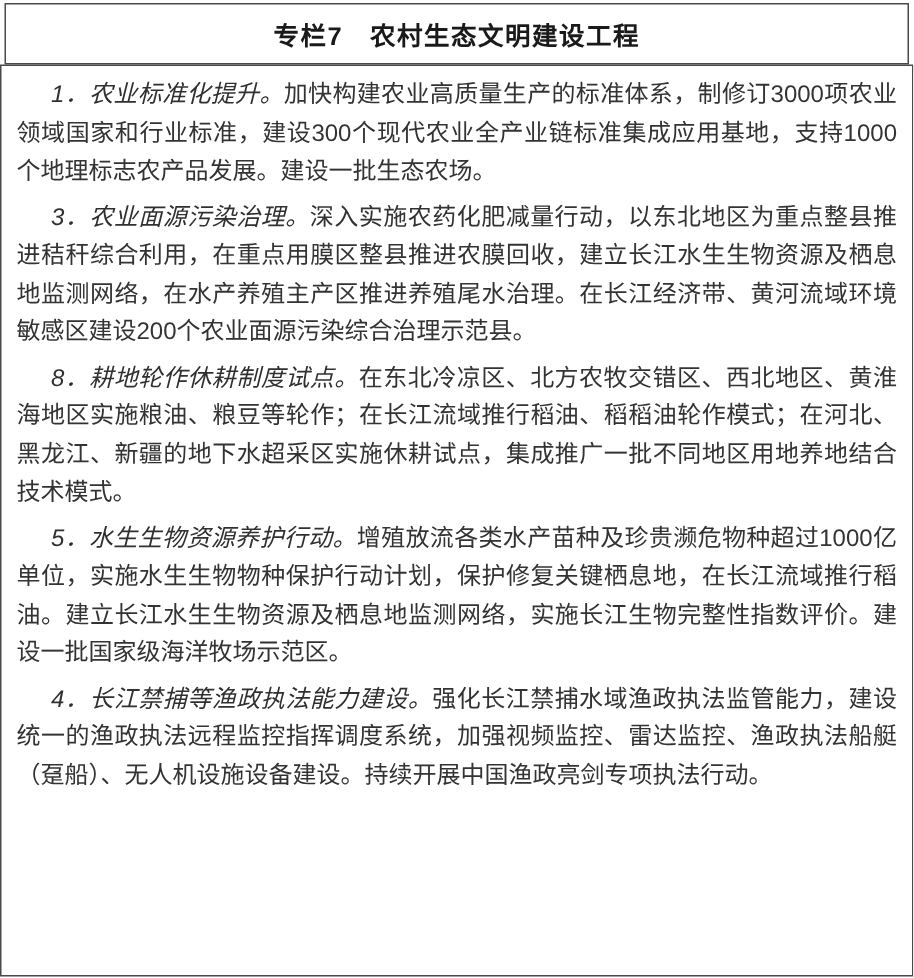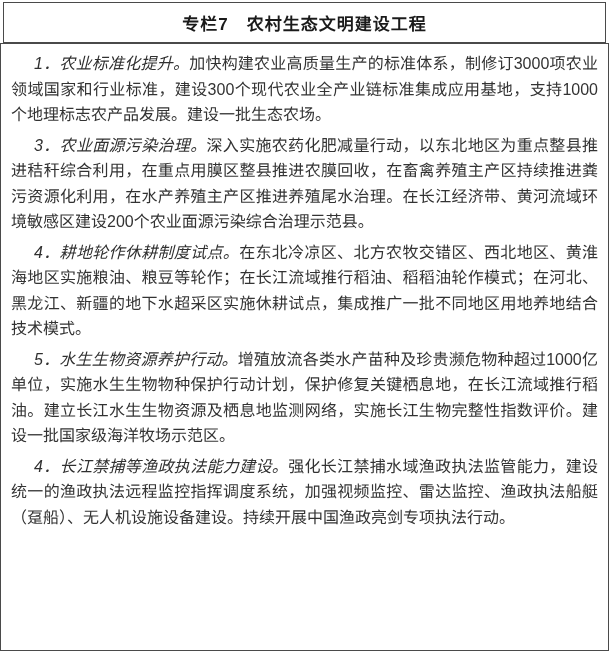--- a/index.html
+++ b/index.html
@@ -54,19 +54,19 @@
     font-style: normal;
   }
 </style>
 </head>
 <body>
 
 <div class="panel">
   <div class="panel-title">专栏7　农村生态文明建设工程</div>
   <div class="panel-body">
     <p><span class="item-label">1．农业标准化提升。</span><span class="item-text">加快构建农业高质量生产的标准体系，制修订3000项农业领域国家和行业标准，建设300个现代农业全产业链标准集成应用基地，支持1000个地理标志农产品发展。建设一批生态农场。</span></p>
-    <p><span class="item-label">3．农业面源污染治理。</span><span class="item-text">深入实施农药化肥减量行动，以东北地区为重点整县推进秸秆综合利用，在重点用膜区整县推进农膜回收，在畜禽养殖主产区持续推进粪污资源化利用，在水产养殖主产区推进养殖尾水治理。在长江经济带、黄河流域环境敏感区建设200个农业面源污染综合治理示范县。</span></p>
-    <p><span class="item-label">4．耕地轮作休耕制度试点。</span><span class="item-text">在东北冷凉区、北方农牧交错区、西北地区、黄淮海地区实施粮油、粮豆等轮作；在长江流域推行稻油、稻稻油轮作模式；在河北、黑龙江、新疆的地下水超采区实施休耕试点，集成推广一批不同地区用地养地结合技术模式。</span></p>
+    <p><span class="item-label">3．农业面源污染治理。</span><span class="item-text">深入实施农药化肥减量行动，以东北地区为重点整县推进秸秆综合利用，在重点用膜区整县推进农膜回收，建立长江水生生物资源及栖息地监测网络，在水产养殖主产区推进养殖尾水治理。在长江经济带、黄河流域环境敏感区建设200个农业面源污染综合治理示范县。</span></p>
+    <p><span class="item-label">8．耕地轮作休耕制度试点。</span><span class="item-text">在东北冷凉区、北方农牧交错区、西北地区、黄淮海地区实施粮油、粮豆等轮作；在长江流域推行稻油、稻稻油轮作模式；在河北、黑龙江、新疆的地下水超采区实施休耕试点，集成推广一批不同地区用地养地结合技术模式。</span></p>
     <p><span class="item-label">5．水生生物资源养护行动。</span><span class="item-text">增殖放流各类水产苗种及珍贵濒危物种超过1000亿单位，实施水生生物物种保护行动计划，保护修复关键栖息地，在长江流域推行稻油。建立长江水生生物资源及栖息地监测网络，实施长江生物完整性指数评价。建设一批国家级海洋牧场示范区。</span></p>
     <p><span class="item-label">4．长江禁捕等渔政执法能力建设。</span><span class="item-text">强化长江禁捕水域渔政执法监管能力，建设统一的渔政执法远程监控指挥调度系统，加强视频监控、雷达监控、渔政执法船艇（趸船）、无人机设施设备建设。持续开展中国渔政亮剑专项执法行动。</span></p>
 
   </div>
 </div>
 
 </body></html>

